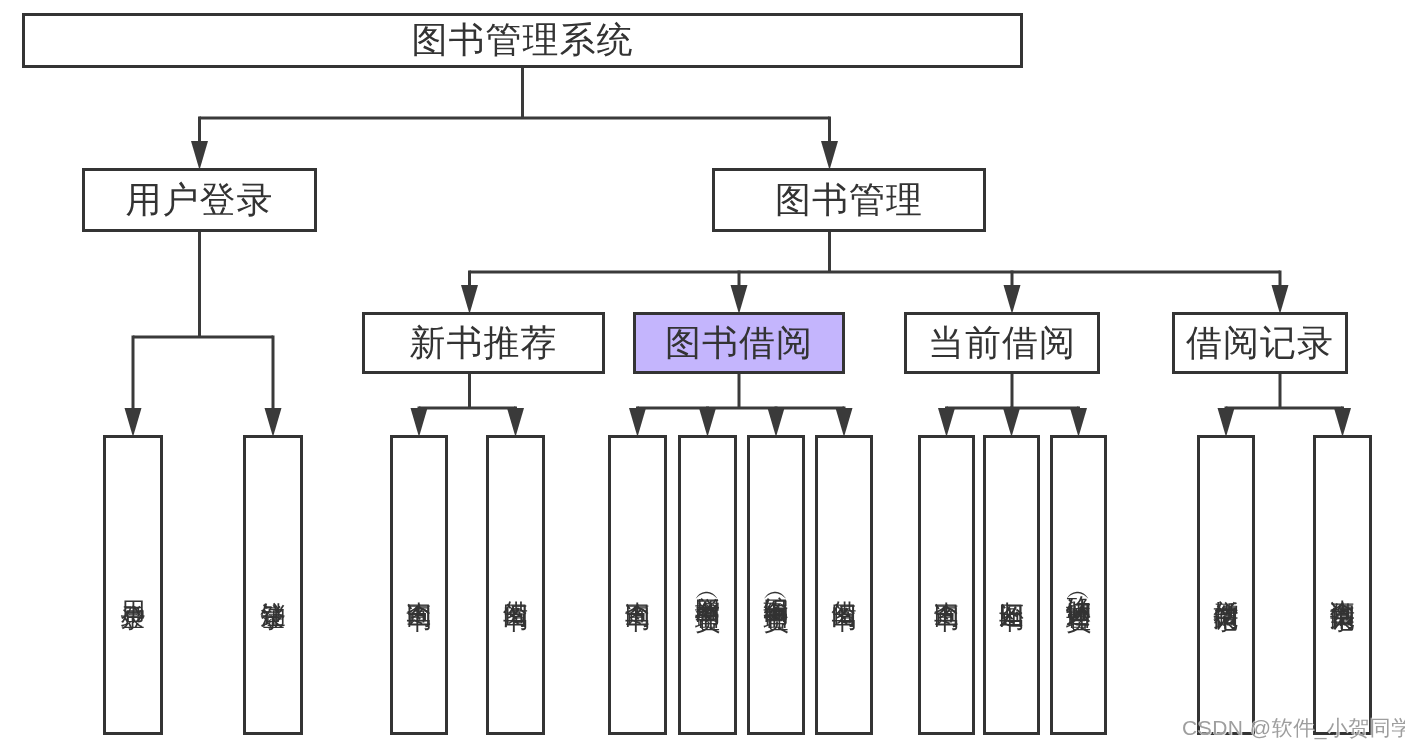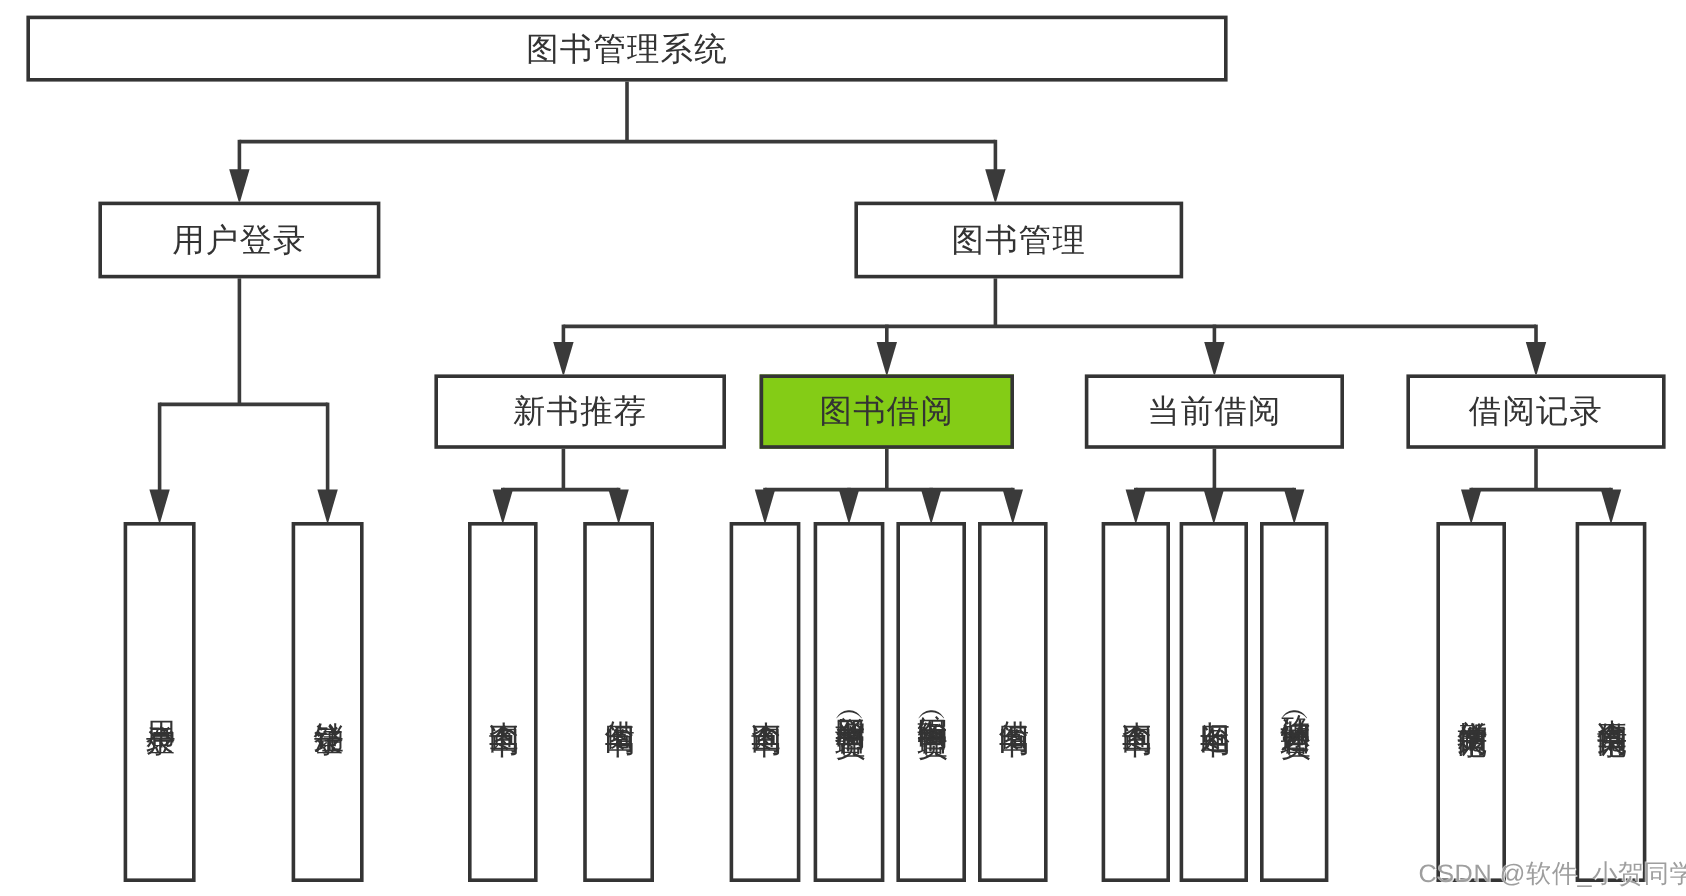--- a/index.html
+++ b/index.html
@@ -28,21 +28,21 @@
   .node {
     position: absolute;
     background: #ffffff;
     border: 3px solid #343434;
     display: flex;
     align-items: center;
     justify-content: center;
     color: #333333;
   }
   .node .label {
-    font-size: 27px;
+    font-size: 36px;
     letter-spacing: 1px;
     white-space: nowrap;
     color: #333333;
   }
   .node.vertical .label {
     writing-mode: vertical-rl;
     text-orientation: mixed;
     font-size: 25px;
     letter-spacing: 2px;
     line-height: 1.08;
@@ -123,27 +123,27 @@
       </div>
       <div class="node" style="left: 82px; top: 168px; width: 235px; height: 64px; border-color: rgb(52, 52, 52); background: rgb(255, 255, 255);">
         <span class="label">用户登录</span>
       </div>
       <div class="node" style="left: 712px; top: 168px; width: 274px; height: 64px; border-color: rgb(52, 52, 52); background: rgb(255, 255, 255);">
         <span class="label">图书管理</span>
       </div>
       <div class="node" style="left: 362px; top: 312px; width: 243px; height: 62px; border-color: rgb(52, 52, 52); background: rgb(255, 255, 255);">
         <span class="label">新书推荐</span>
       </div>
-      <div class="node" style="left: 633px; top: 312px; width: 212px; height: 62px; border-color: rgb(52, 52, 52); background: #84cc16;">
+      <div class="node" style="left: 633px; top: 312px; width: 212px; height: 62px; border-color: rgb(52, 52, 52); background: #c4b5fd;">
         <span class="label">图书借阅</span>
       </div>
-      <div class="node" style="left: 904px; top: 312px; width: 216px; height: 62px; border-color: rgb(52, 52, 52); background: rgb(255, 255, 255);">
+      <div class="node" style="left: 904px; top: 312px; width: 196px; height: 62px; border-color: rgb(52, 52, 52); background: rgb(255, 255, 255);">
         <span class="label">当前借阅</span>
       </div>
-      <div class="node" style="left: 1172px; top: 312px; width: 216px; height: 62px; border-color: rgb(52, 52, 52); background: rgb(255, 255, 255);">
+      <div class="node" style="left: 1172px; top: 312px; width: 176px; height: 62px; border-color: rgb(52, 52, 52); background: rgb(255, 255, 255);">
         <span class="label">借阅记录</span>
       </div>
       <div class="node vertical" style="left: 103px; top: 435px; width: 60px; height: 300px; border-color: rgb(52, 52, 52); background: rgb(255, 255, 255);">
         <span class="label">用户登录</span>
       </div>
       <div class="node vertical" style="left: 243px; top: 435px; width: 60px; height: 300px; border-color: rgb(52, 52, 52); background: rgb(255, 255, 255);">
         <span class="label">注销登录</span>
       </div>
       <div class="node vertical" style="left: 390px; top: 435px; width: 58px; height: 300px; border-color: rgb(52, 52, 52); background: rgb(255, 255, 255);">
         <span class="label">查询图书</span>

